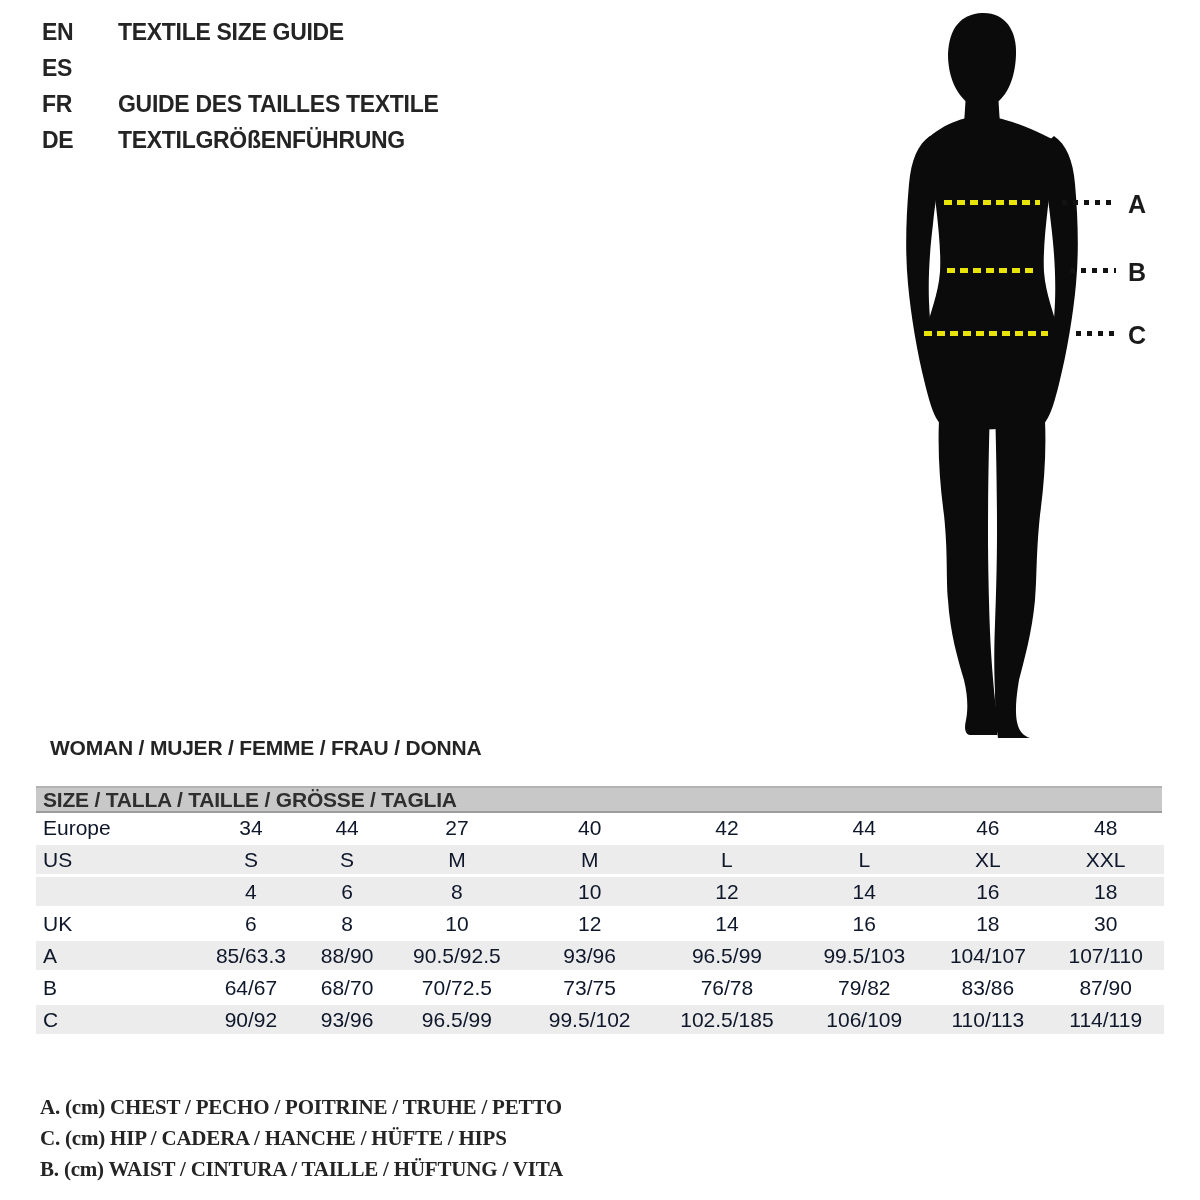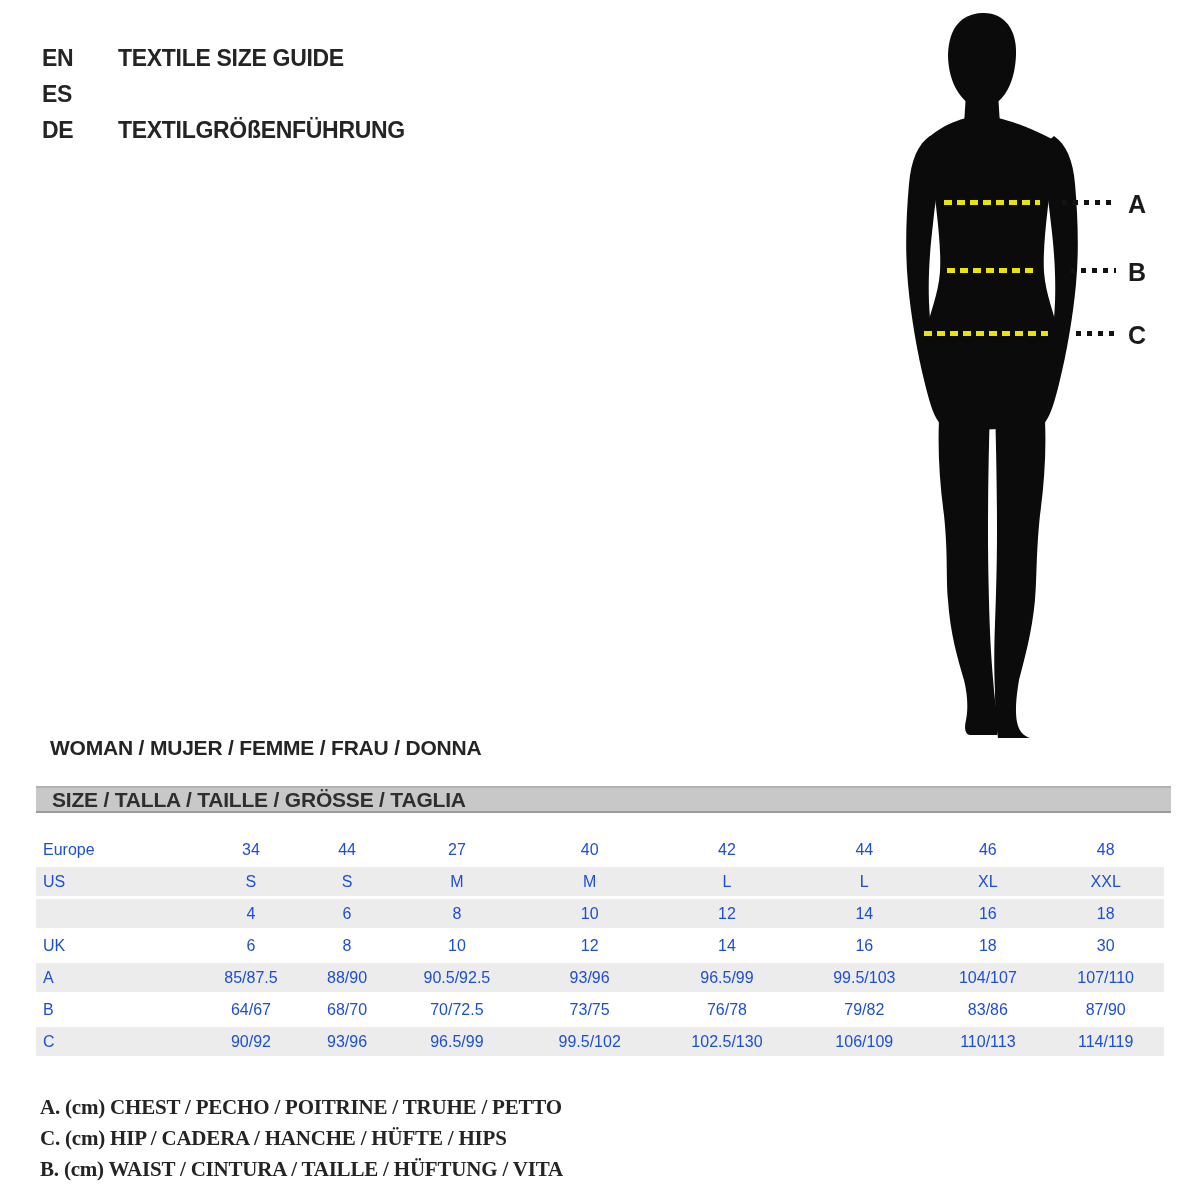--- a/index.html
+++ b/index.html
@@ -1,20 +1,20 @@
 <!DOCTYPE html>
 <html><head>
 <meta charset="utf-8">
 <style>
   html,body{margin:0;padding:0;background:#fff;}
   #page{position:relative;width:1200px;height:1200px;background:#ffffff;overflow:hidden;
         font-family:"Liberation Sans",sans-serif;color:#1f1f1f;}
 
   
-  .lang-block{position:absolute;left:42px;top:40px;}
+  .lang-block{position:absolute;left:42px;top:14px;}
   .lang-row{display:flex;line-height:36px;font-size:23px;font-weight:700;letter-spacing:-0.3px;color:#242424;}
   .lang-code{width:76px;flex:0 0 76px;}
 
   
   .figure-svg{position:absolute;left:900px;top:8px;width:185px;height:730px;}
   .dash-yellow{position:absolute;height:5px;
      background:repeating-linear-gradient(90deg,#e8e409 0 8px,transparent 8px 13px);}
   .dash-y-a{left:944px;top:200px;width:96px;}
   .dash-y-b{left:947px;top:268px;width:88px;}
   .dash-y-c{left:924px;top:331px;width:124px;}
@@ -26,23 +26,23 @@
   .marker-label{position:absolute;left:1128px;font-size:25px;line-height:30px;font-weight:700;color:#1b1b1b;}
   .marker-a{top:189px;}.marker-b{top:257px;}.marker-c{top:320px;}
 
   
   .section-title{position:absolute;left:50px;top:736px;font-size:21px;font-weight:700;
      letter-spacing:-0.2px;color:#242424;}
 
   
   .table-header{position:absolute;left:36px;top:786px;width:1119px;height:23px;
      background:#c8c8c8;border-top:2px solid #b2b2b2;border-bottom:2px solid #9c9c9c;
-     font-size:21px;font-weight:700;line-height:23px;padding-left:16px;color:#2e2e2e;letter-spacing:-0.2px;}
-  table.size-table{position:absolute;left:36px;top:835px;width:1128px;
-     border-collapse:collapse;font-size:16px;color:#1d4ed8;}
+     font-size:21px;font-weight:700;line-height:23px;padding-left:7px;color:#2e2e2e;letter-spacing:-0.2px;}
+  table.size-table{position:absolute;left:36px;top:813px;width:1128px;
+     border-collapse:collapse;font-size:21px;color:#0f172a;}
   table.size-table td{height:29px;border-bottom:3px solid #ffffff;text-align:center;
      vertical-align:middle;padding:0;}
   table.size-table td.row-label{text-align:left;padding-left:7px;width:153px;}
   table.size-table tr.shaded{background:#ececec;}
 
   
   .legend-block{position:absolute;left:40px;top:1092px;}
   .legend-line{font-size:21px;font-weight:700;line-height:31px;letter-spacing:-0.2px;color:#242424;font-family:Liberation Serif, serif;}
 </style>
 </head>
@@ -50,20 +50,24 @@
 
 <div id="page">
 
   <div class="lang-block">
       <div class="lang-row">
         <span class="lang-code">EN</span>
         <span>TEXTILE SIZE GUIDE</span>
       </div>
       <div class="lang-row">
         <span class="lang-code">ES</span>
+      </div>
+      <div class="lang-row">
+        <span class="lang-code">FR</span>
+        <span>GUIDE DES TAILLES TEXTILE</span>
       </div>
       <div class="lang-row">
         <span class="lang-code">DE</span>
         <span>TEXTILGRÖßENFÜHRUNG</span>
       </div>
     </div>
 
   <svg class="figure-svg" viewBox="0 0 185 730" aria-hidden="true">
     <g fill="#0b0b0b">
 
@@ -161,21 +165,21 @@
           <td>8</td>
           <td>10</td>
           <td>12</td>
           <td>14</td>
           <td>16</td>
           <td>18</td>
           <td>30</td>
         </tr>
         <tr class="shaded">
           <td class="row-label">A</td>
-          <td>85/87.5</td>
+          <td>85/63.3</td>
           <td>88/90</td>
           <td>90.5/92.5</td>
           <td>93/96</td>
           <td>96.5/99</td>
           <td>99.5/103</td>
           <td>104/107</td>
           <td>107/110</td>
         </tr>
         <tr>
           <td class="row-label">B</td>
@@ -187,21 +191,21 @@
           <td>79/82</td>
           <td>83/86</td>
           <td>87/90</td>
         </tr>
         <tr class="shaded">
           <td class="row-label">C</td>
           <td>90/92</td>
           <td>93/96</td>
           <td>96.5/99</td>
           <td>99.5/102</td>
-          <td>102.5/130</td>
+          <td>102.5/185</td>
           <td>106/109</td>
           <td>110/113</td>
           <td>114/119</td>
         </tr>
       </tbody>
   </table>
 
   <div class="legend-block">
       <div class="legend-line">A. (cm) CHEST / PECHO / POITRINE / TRUHE / PETTO</div>
       <div class="legend-line">C. (cm) HIP / CADERA / HANCHE / HÜFTE / HIPS</div>

